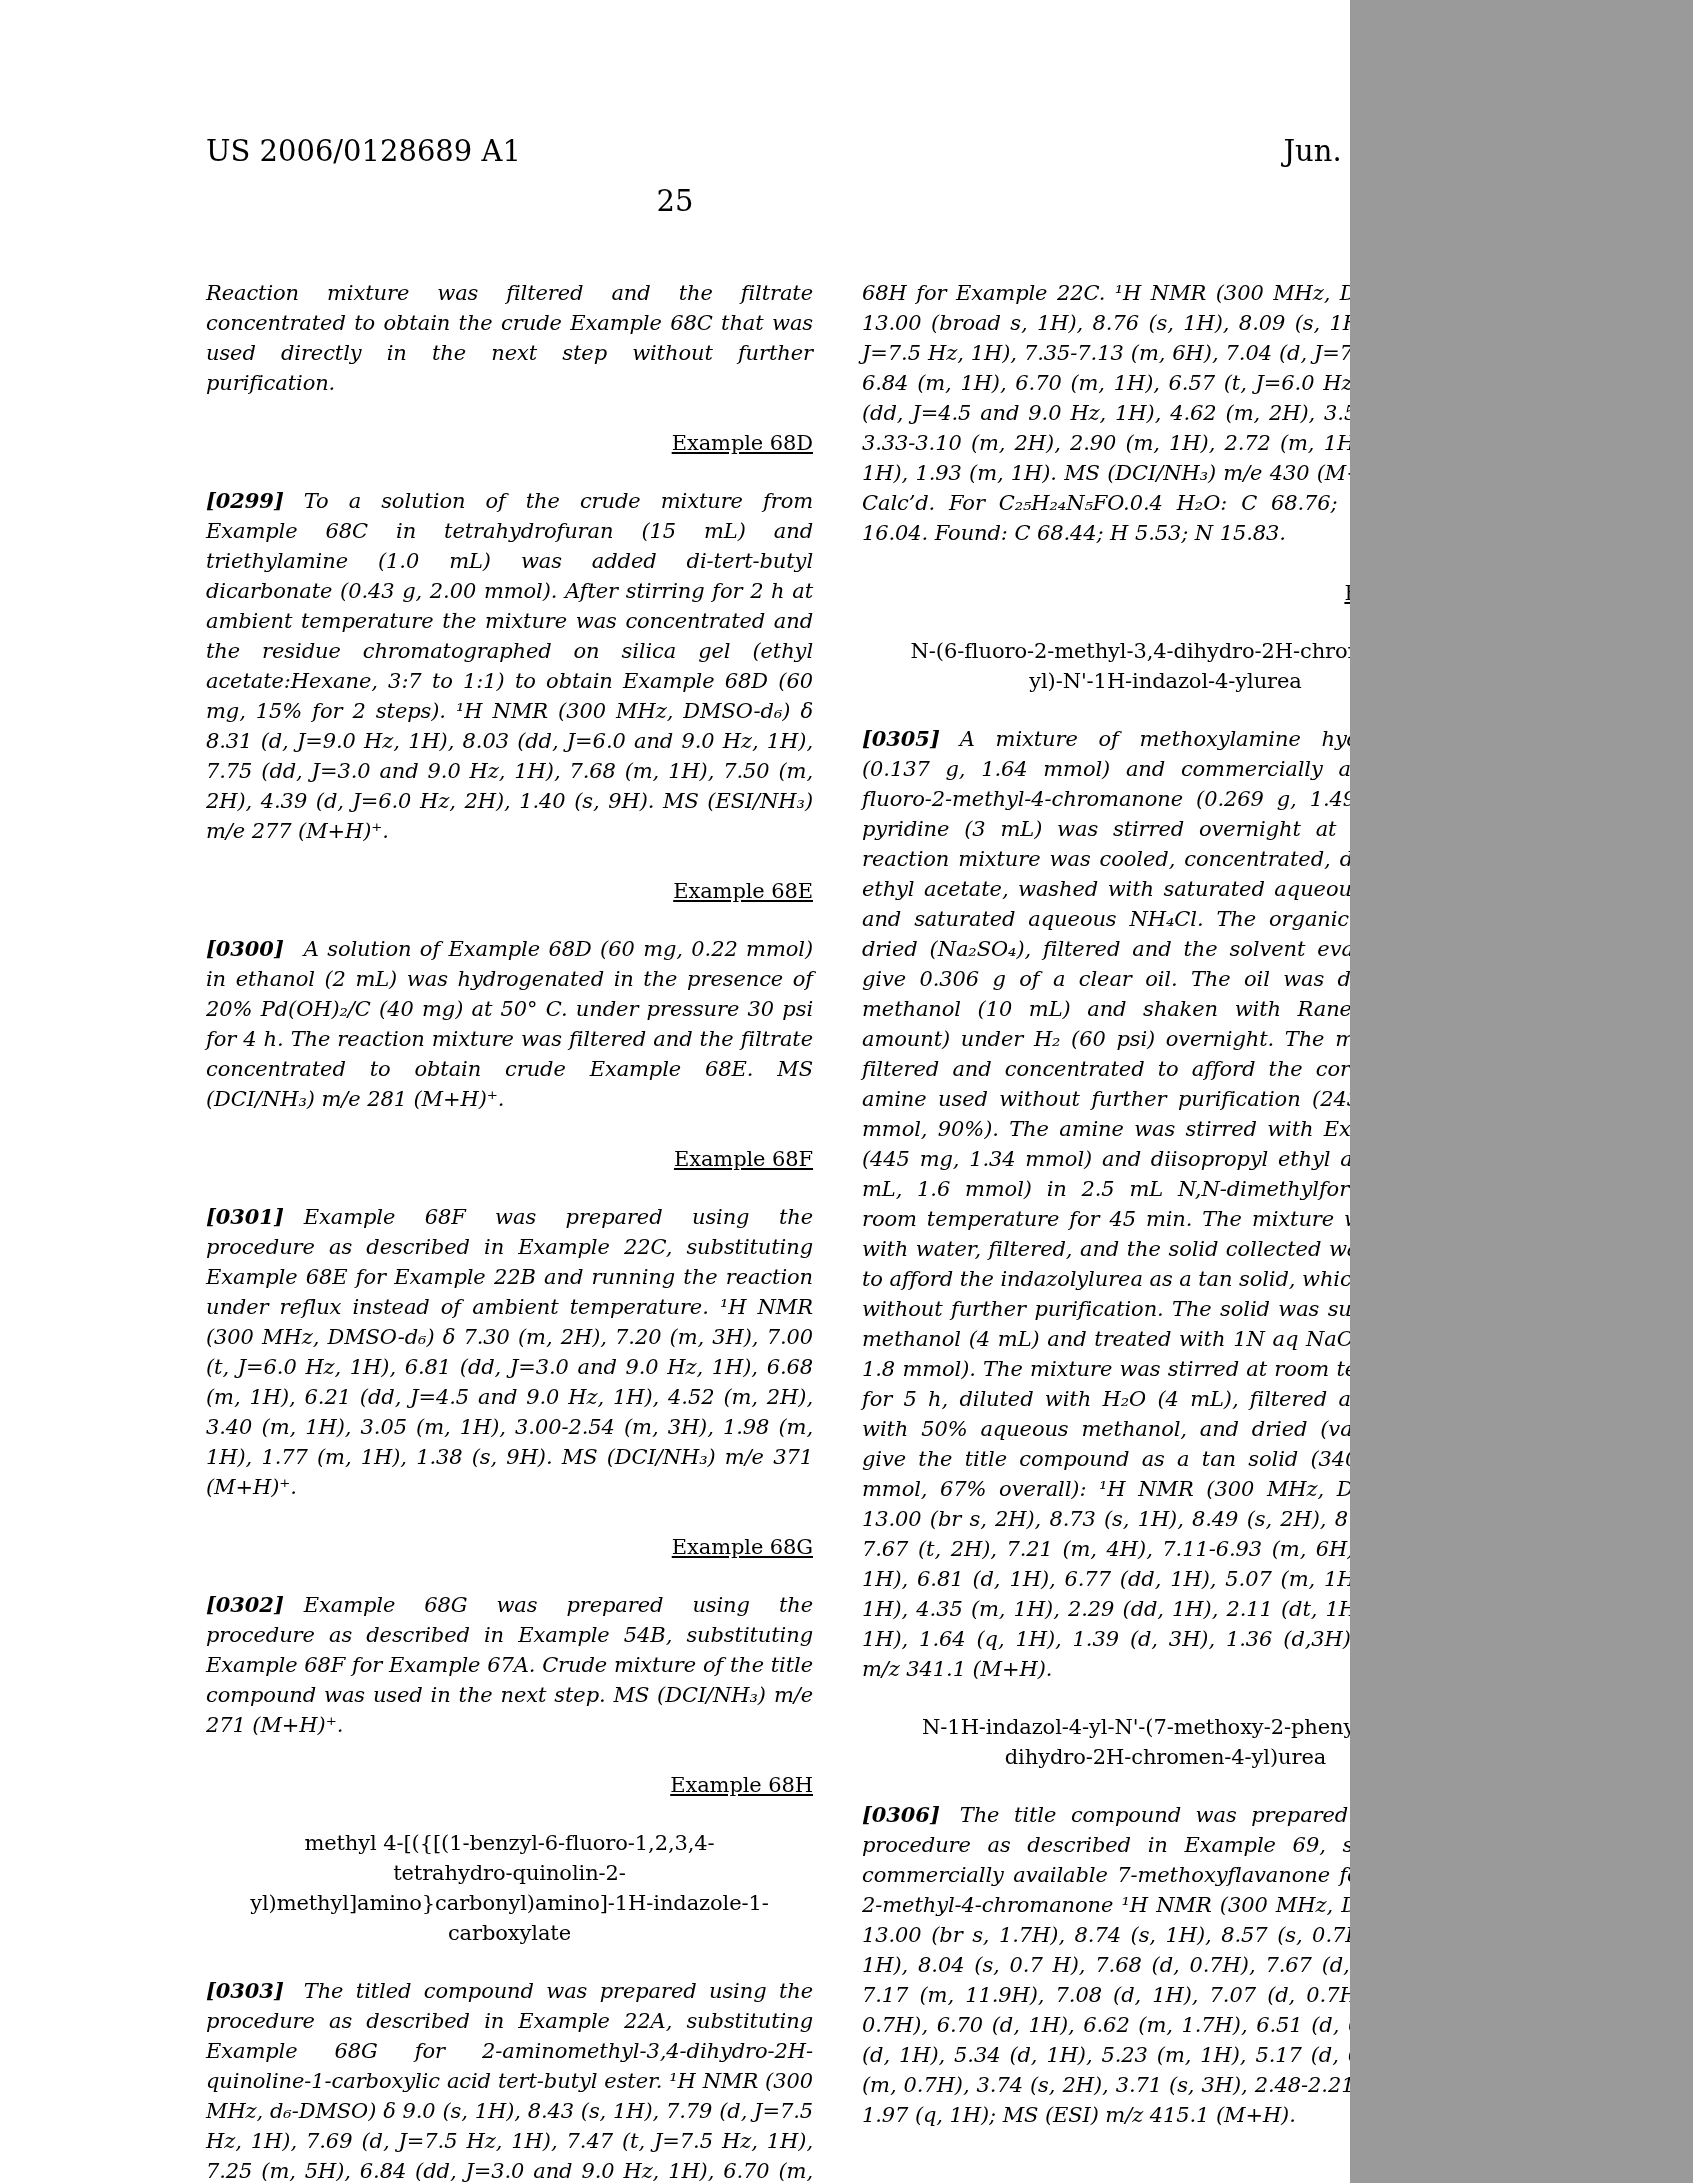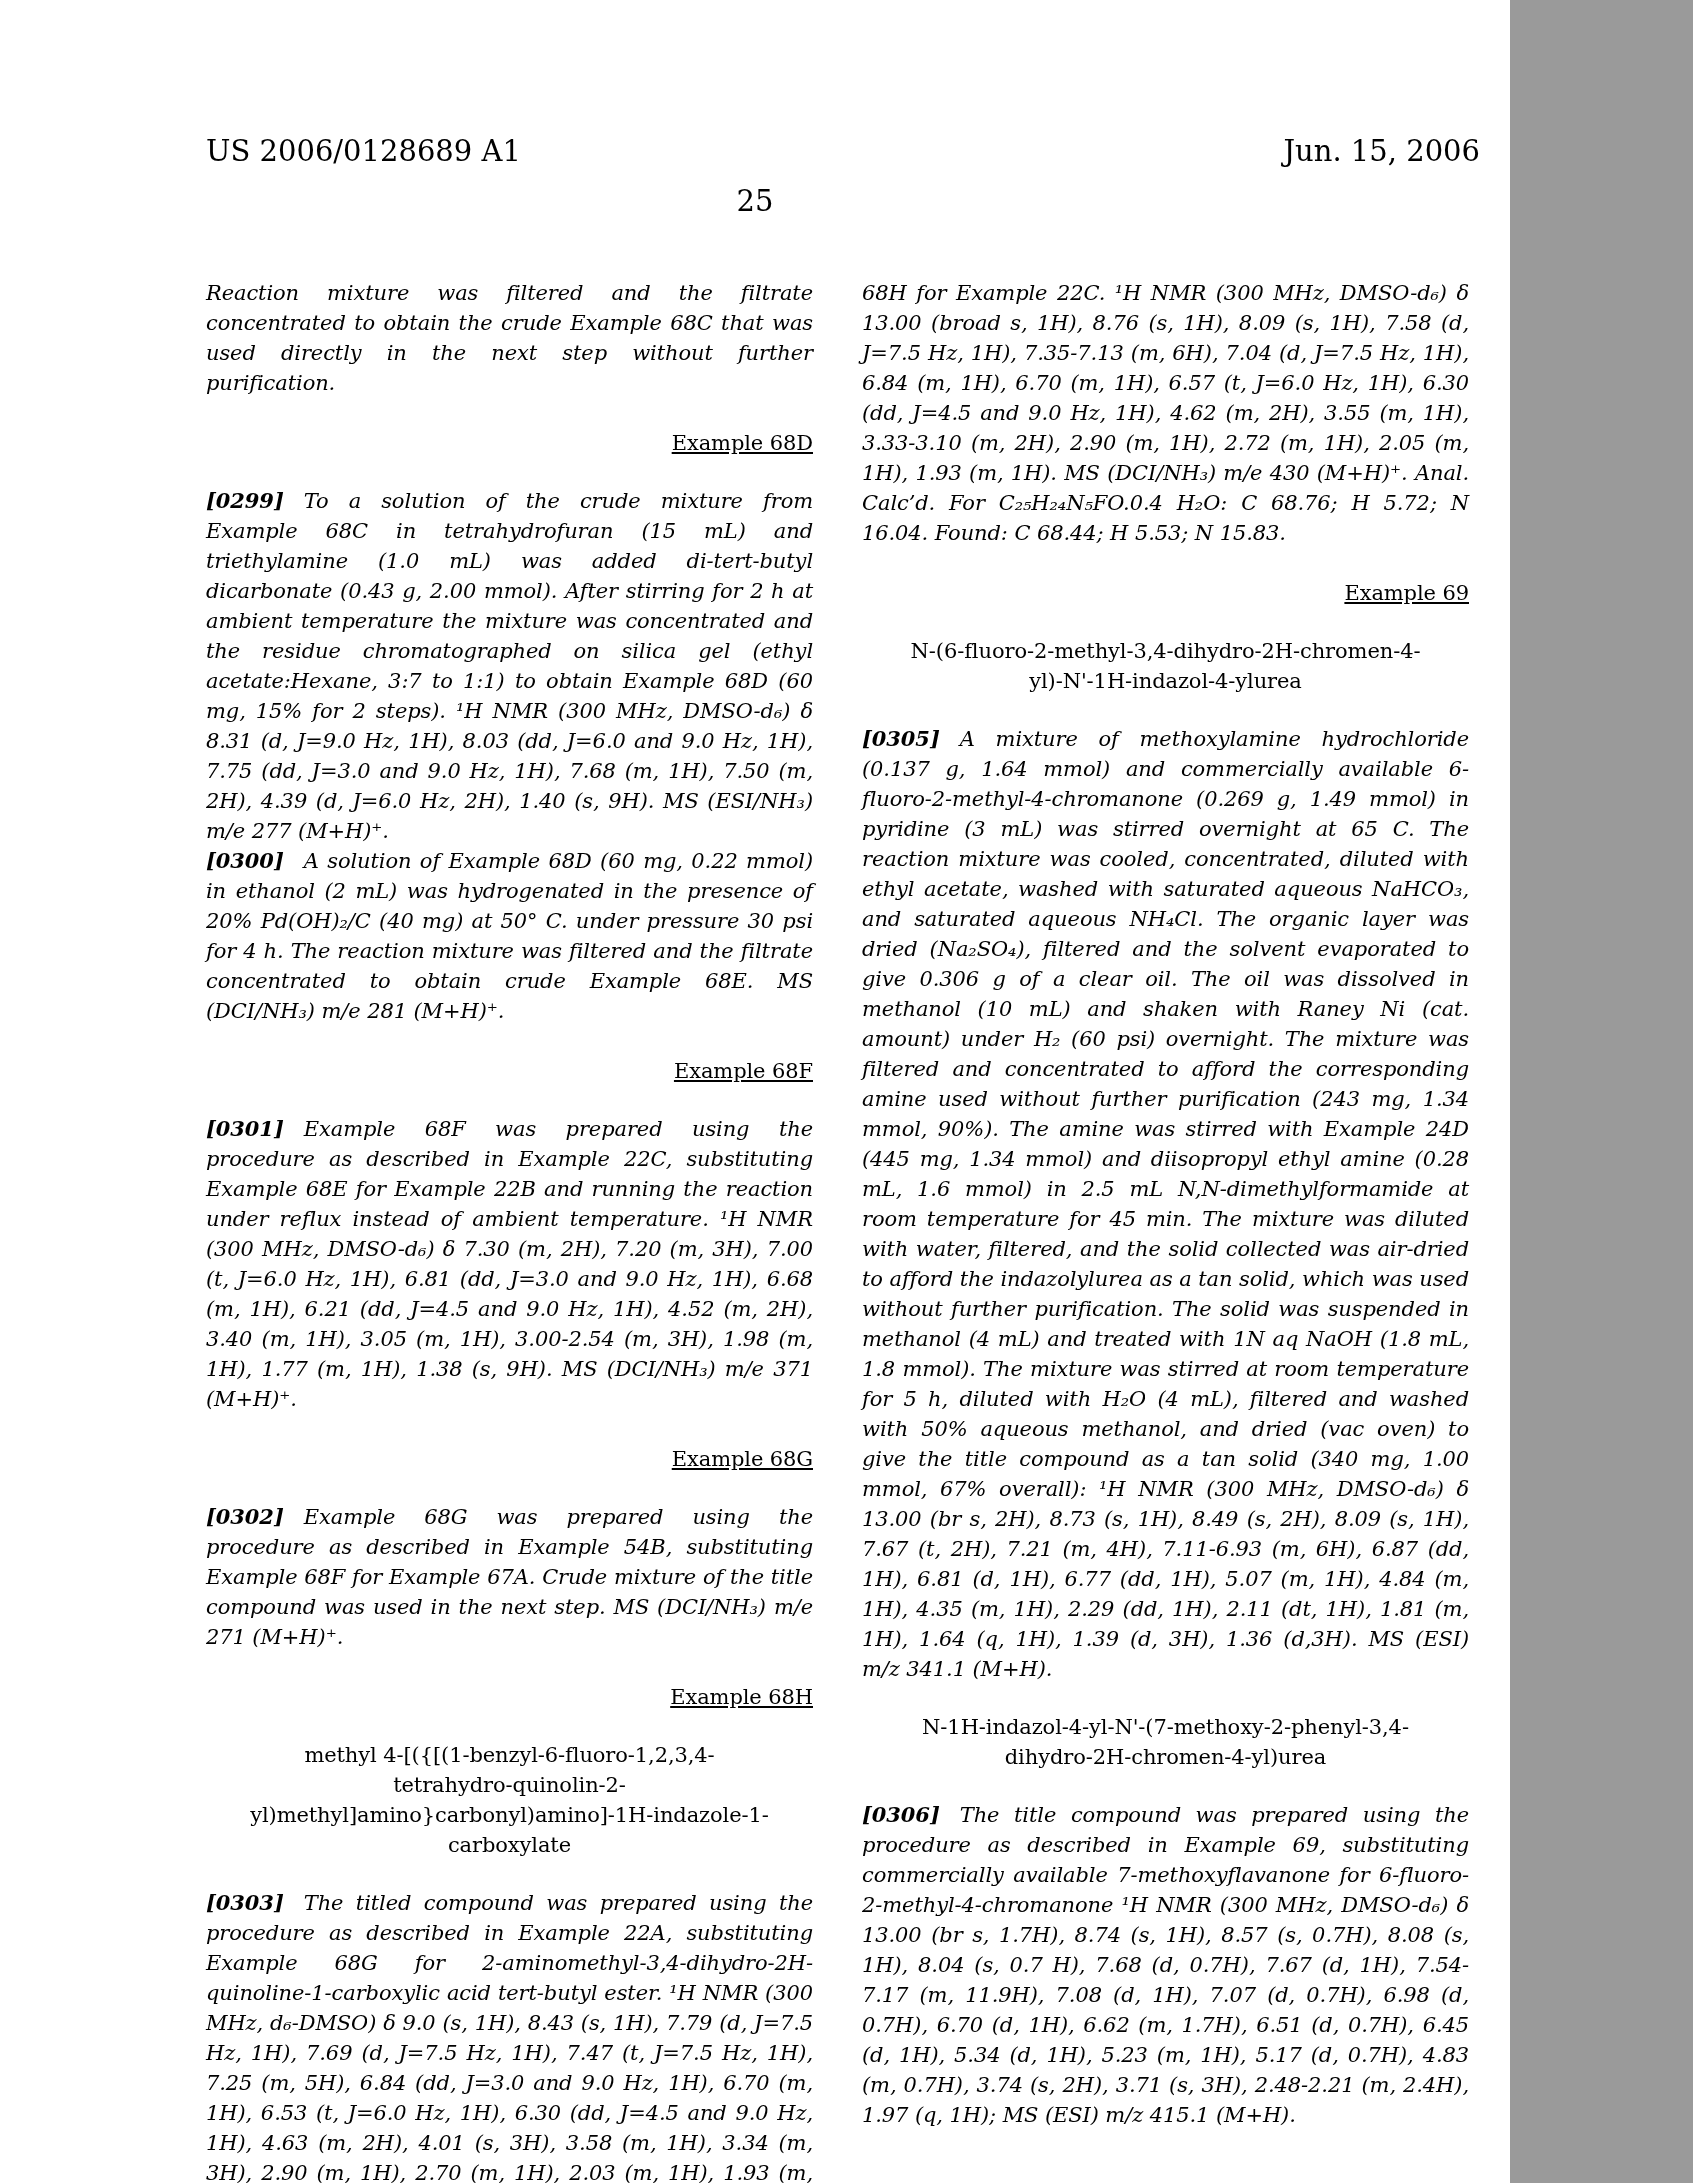--- a/index.html
+++ b/index.html
@@ -1,18 +1,18 @@
 <!DOCTYPE html>
 <html style="font-size:10.6px"><head>
 <meta charset="utf-8">
 <style>
   html, body { margin: 0; padding: 0; background: #9a9a9a; }
   .page {
     position: relative;
-    width: 1510px;
+    width: 1350px;
     height: 2183px;
     background: #ffffff;
     color: #000000;
     font-family: "DejaVu Serif", "Liberation Serif", serif;
     overflow: hidden;
   }
   .page-header {
     position: absolute;
     top: 136px;
     left: 206px;
@@ -64,20 +64,21 @@
   <div class="page-header">
     <span>US 2006/0128689 A1</span>
     <span>Jun. 15, 2006</span>
   </div>
   <div class="page-number">25</div>
   <div class="columns">
     <div class="column" id="col-left">
         <p class="par">Reaction mixture was filtered and the filtrate concentrated to obtain the crude Example 68C that was used directly in the next step without further purification.</p>
         <div class="heading">Example 68D</div>
         <p class="par"><b class="ptag">[0299]</b><span>To a solution of the crude mixture from Example 68C in tetrahydrofuran (15 mL) and triethylamine (1.0 mL) was added di-tert-butyl dicarbonate (0.43 g, 2.00 mmol). After stirring for 2 h at ambient temperature the mixture was concentrated and the residue chromatographed on silica gel (ethyl acetate:Hexane, 3:7 to 1:1) to obtain Example 68D (60 mg, 15% for 2 steps). ¹H NMR (300 MHz, DMSO-d₆) δ 8.31 (d, J=9.0 Hz, 1H), 8.03 (dd, J=6.0 and 9.0 Hz, 1H), 7.75 (dd, J=3.0 and 9.0 Hz, 1H), 7.68 (m, 1H), 7.50 (m, 2H), 4.39 (d, J=6.0 Hz, 2H), 1.40 (s, 9H). MS (ESI/NH₃) m/e 277 (M+H)⁺.</span></p>
+        <div class="heading">Example 68E</div>
         <p class="par"><b class="ptag">[0300]</b><span>A solution of Example 68D (60 mg, 0.22 mmol) in ethanol (2 mL) was hydrogenated in the presence of 20% Pd(OH)₂/C (40 mg) at 50° C. under pressure 30 psi for 4 h. The reaction mixture was filtered and the filtrate concentrated to obtain crude Example 68E. MS (DCI/NH₃) m/e 281 (M+H)⁺.</span></p>
         <div class="heading">Example 68F</div>
         <p class="par"><b class="ptag">[0301]</b><span>Example 68F was prepared using the procedure as described in Example 22C, substituting Example 68E for Example 22B and running the reaction under reflux instead of ambient temperature. ¹H NMR (300 MHz, DMSO-d₆) δ 7.30 (m, 2H), 7.20 (m, 3H), 7.00 (t, J=6.0 Hz, 1H), 6.81 (dd, J=3.0 and 9.0 Hz, 1H), 6.68 (m, 1H), 6.21 (dd, J=4.5 and 9.0 Hz, 1H), 4.52 (m, 2H), 3.40 (m, 1H), 3.05 (m, 1H), 3.00-2.54 (m, 3H), 1.98 (m, 1H), 1.77 (m, 1H), 1.38 (s, 9H). MS (DCI/NH₃) m/e 371 (M+H)⁺.</span></p>
         <div class="heading">Example 68G</div>
         <p class="par"><b class="ptag">[0302]</b><span>Example 68G was prepared using the procedure as described in Example 54B, substituting Example 68F for Example 67A. Crude mixture of the title compound was used in the next step. MS (DCI/NH₃) m/e 271 (M+H)⁺.</span></p>
         <div class="heading">Example 68H</div>
         <div class="compound">methyl 4-[({[(1-benzyl-6-fluoro-1,2,3,4-tetrahydro-quinolin-2-yl)methyl]amino}carbonyl)amino]-1H-indazole-1-carboxylate</div>
         <p class="par"><b class="ptag">[0303]</b><span>The titled compound was prepared using the procedure as described in Example 22A, substituting Example 68G for 2-aminomethyl-3,4-dihydro-2H-quinoline-1-carboxylic acid tert-butyl ester. ¹H NMR (300 MHz, d₆-DMSO) δ 9.0 (s, 1H), 8.43 (s, 1H), 7.79 (d, J=7.5 Hz, 1H), 7.69 (d, J=7.5 Hz, 1H), 7.47 (t, J=7.5 Hz, 1H), 7.25 (m, 5H), 6.84 (dd, J=3.0 and 9.0 Hz, 1H), 6.70 (m, 1H), 6.53 (t, J=6.0 Hz, 1H), 6.30 (dd, J=4.5 and 9.0 Hz, 1H), 4.63 (m, 2H), 4.01 (s, 3H), 3.58 (m, 1H), 3.34 (m, 3H), 2.90 (m, 1H), 2.70 (m, 1H), 2.03 (m, 1H), 1.93 (m, 1H). MS (DCI/NH₃) m/e 488 (M+H)⁺.</span></p>
       </div>
     <div class="column" id="col-right">

